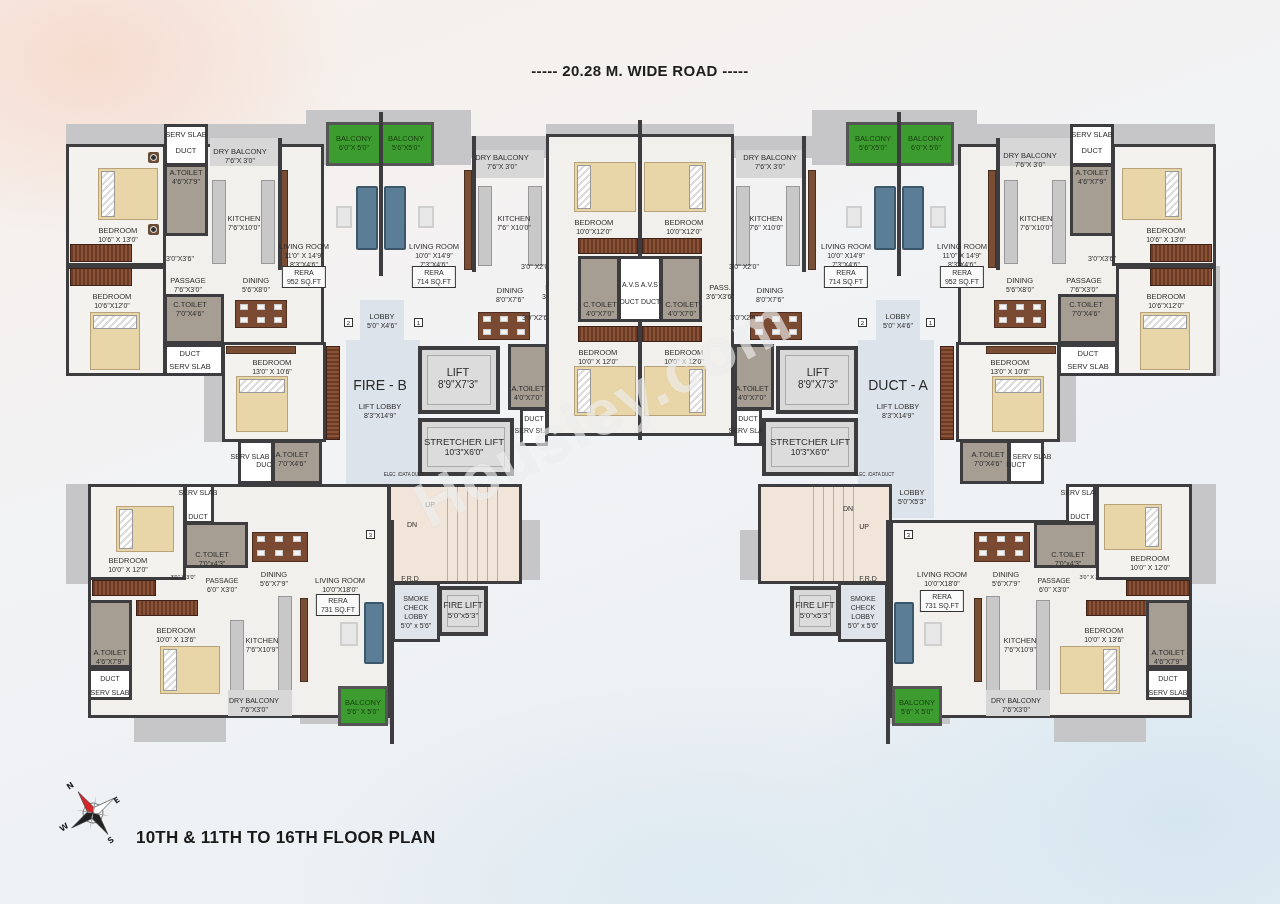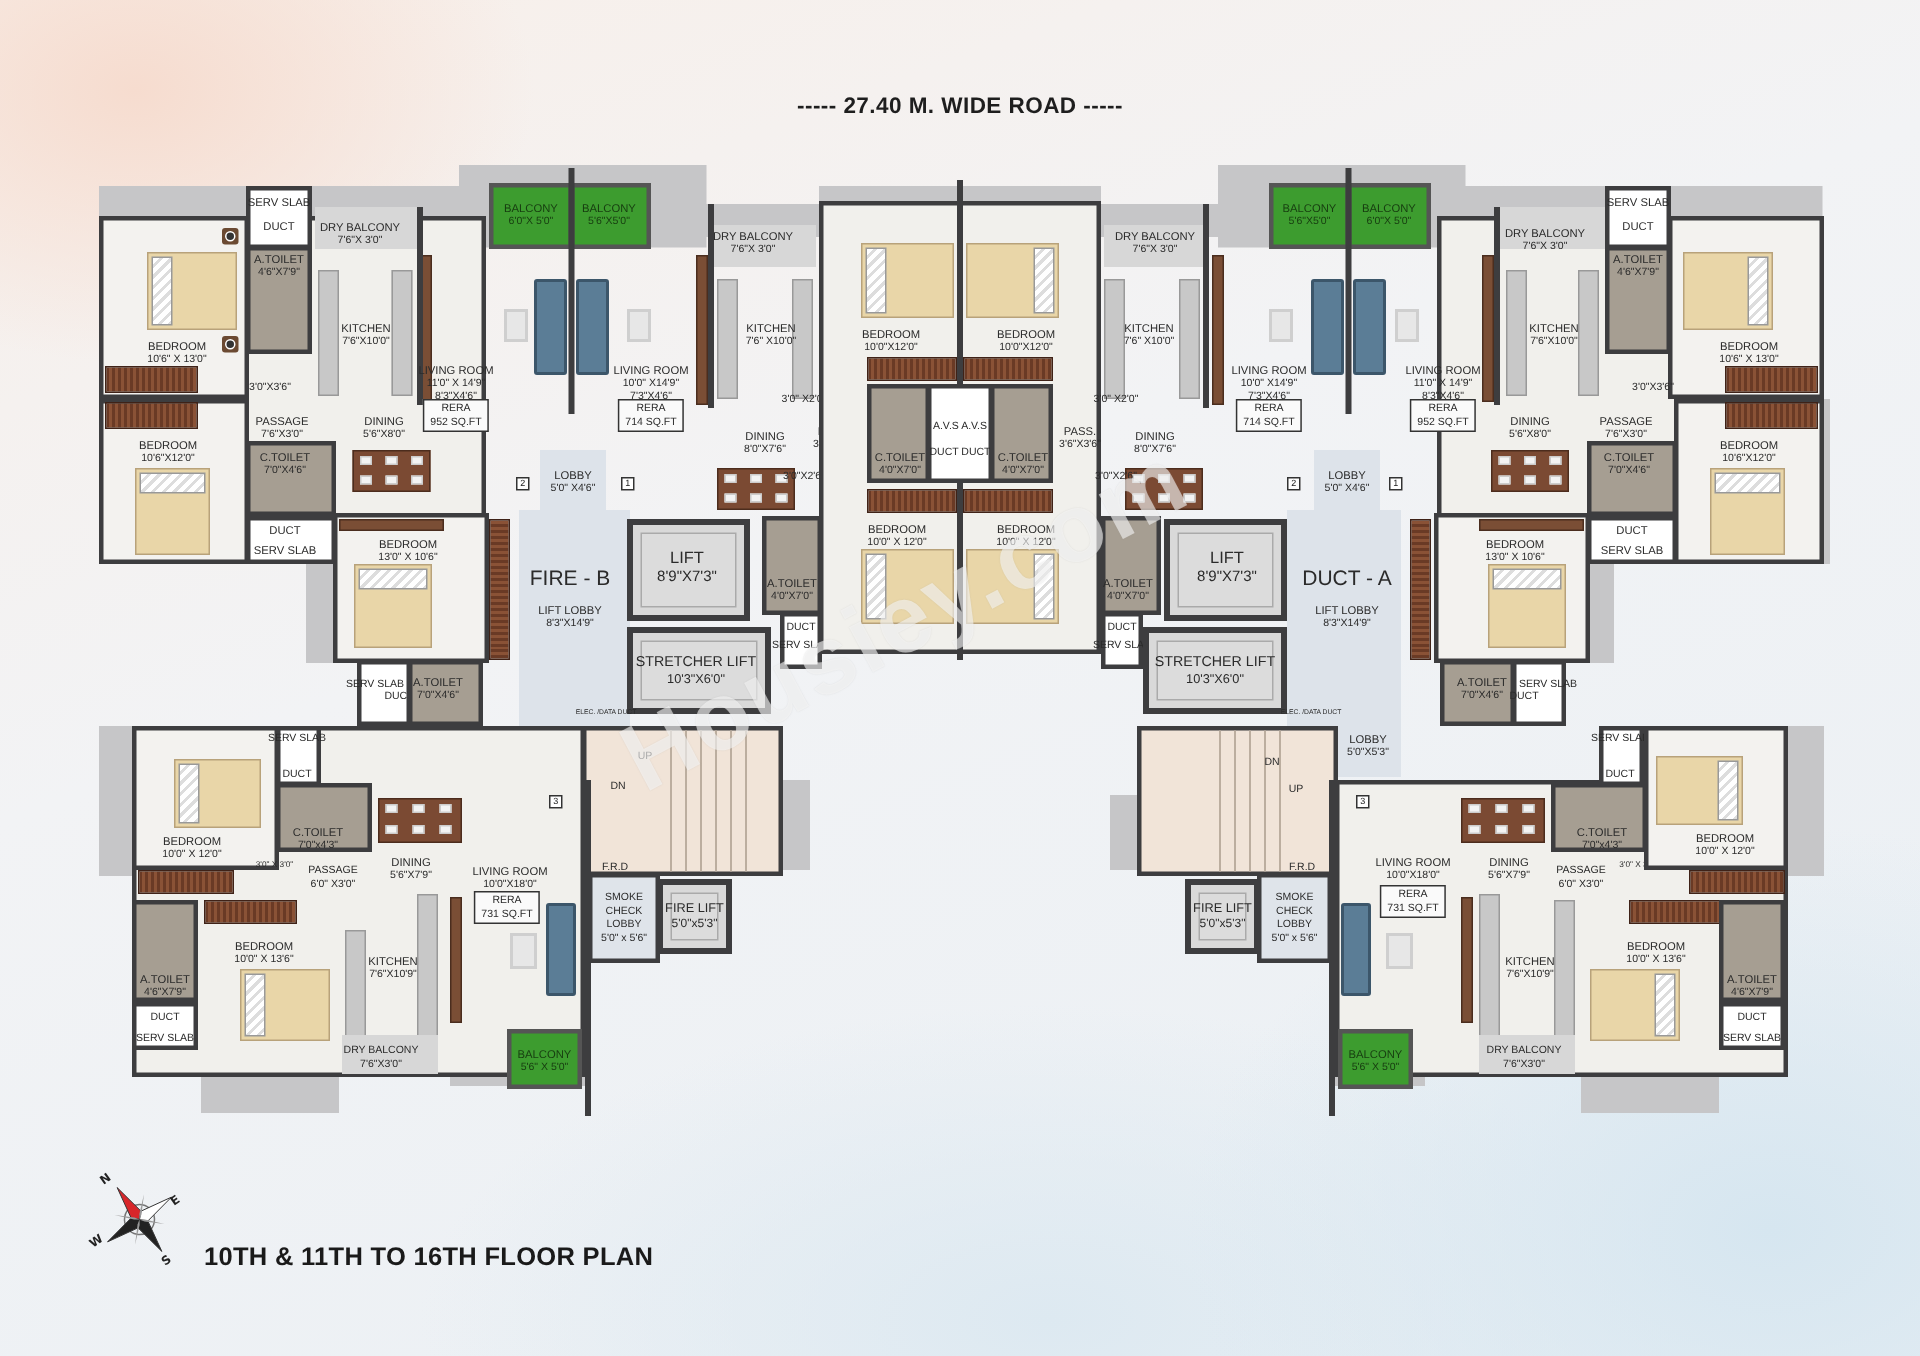--- a/index.html
+++ b/index.html
@@ -82,21 +82,21 @@
   .watermark {
     position: absolute; left: 395px; top: 375px; transform: rotate(-28deg);
     font-size: 64px; color: rgba(255,255,255,0.55); font-weight: bold;
     letter-spacing: 2px; pointer-events: none;
     text-shadow: 0 0 1px rgba(150,150,150,0.25);
   }
 </style>
 </head>
 <body>
 
-<div class="road-title">----- 27.40 M. WIDE ROAD -----</div>
+<div class="road-title">----- 20.28 M. WIDE ROAD -----</div>
 
 <div class="plan">
 
   <div class="room ledge" style="left:66px;top:124px;width:240px;height:22px;"></div>
   <div class="room ledge" style="left:306px;top:110px;width:165px;height:55px;"></div>
   <div class="room ledge" style="left:470px;top:136px;width:80px;height:22px;"></div>
   <div class="room ledge" style="left:546px;top:124px;width:188px;height:22px;"></div>
   <div class="room ledge" style="left:734px;top:136px;width:80px;height:22px;"></div>
   <div class="room ledge" style="left:812px;top:110px;width:165px;height:55px;"></div>
   <div class="room ledge" style="left:975px;top:124px;width:240px;height:22px;"></div>

